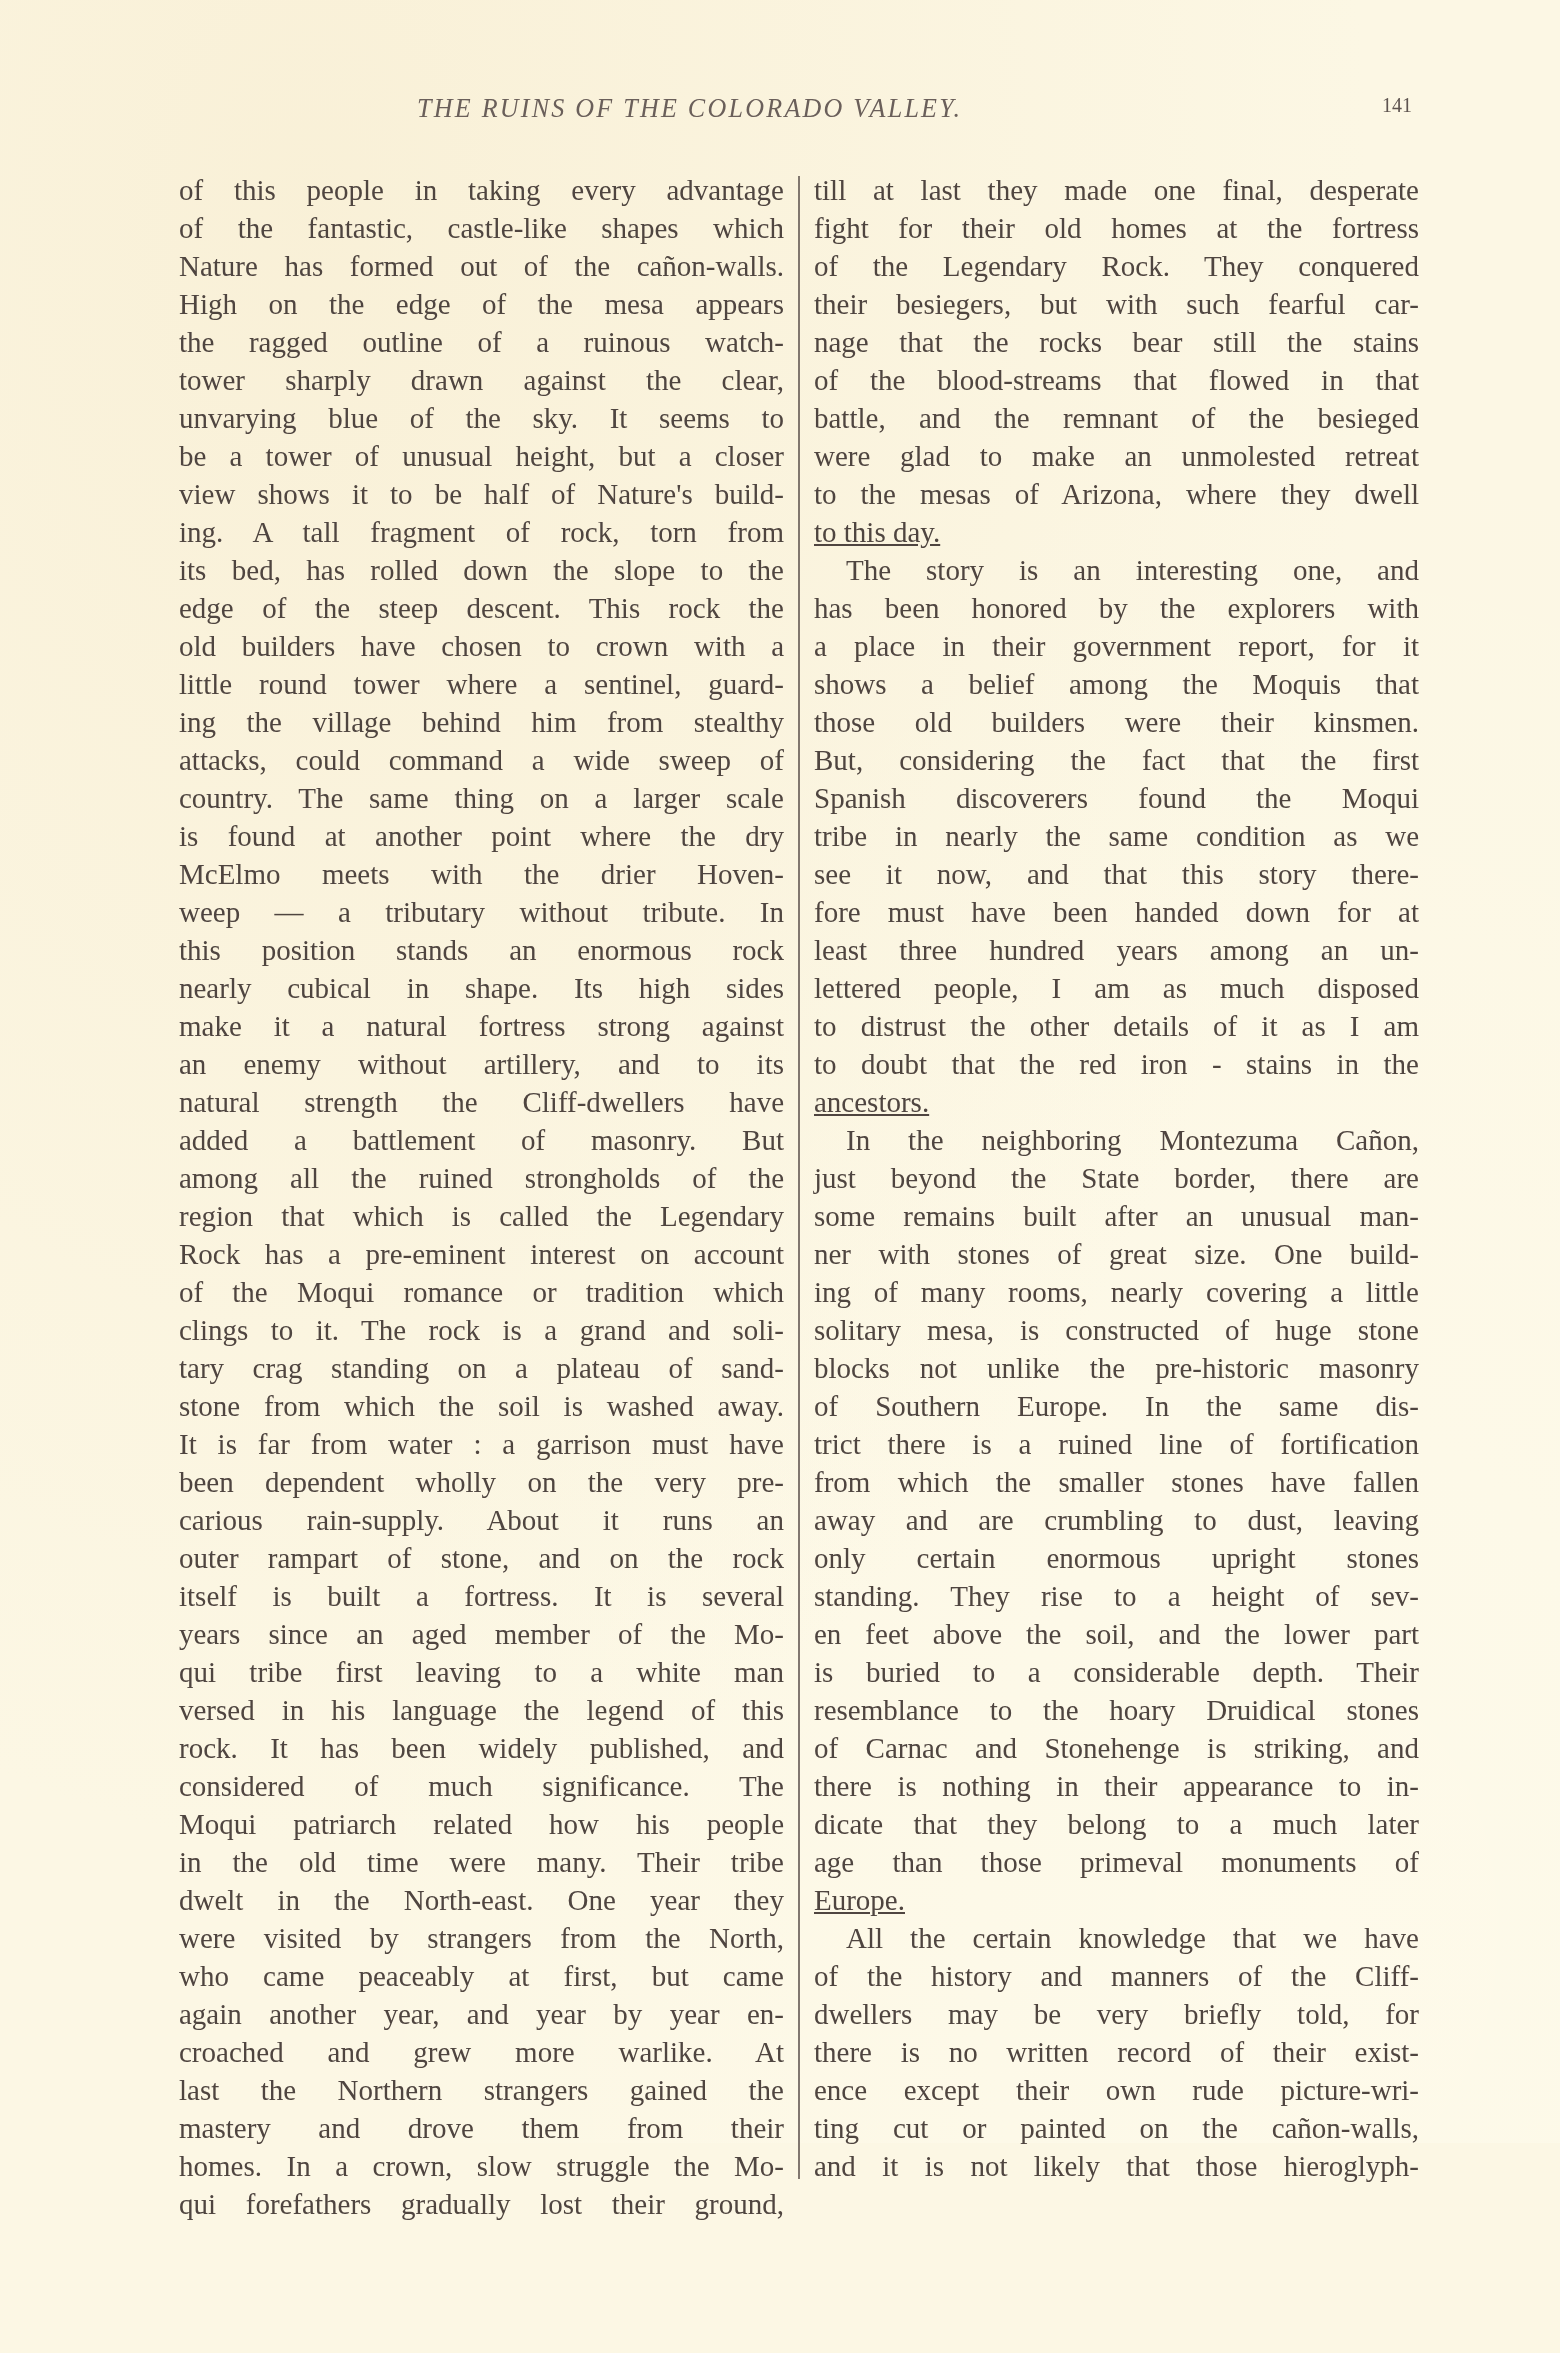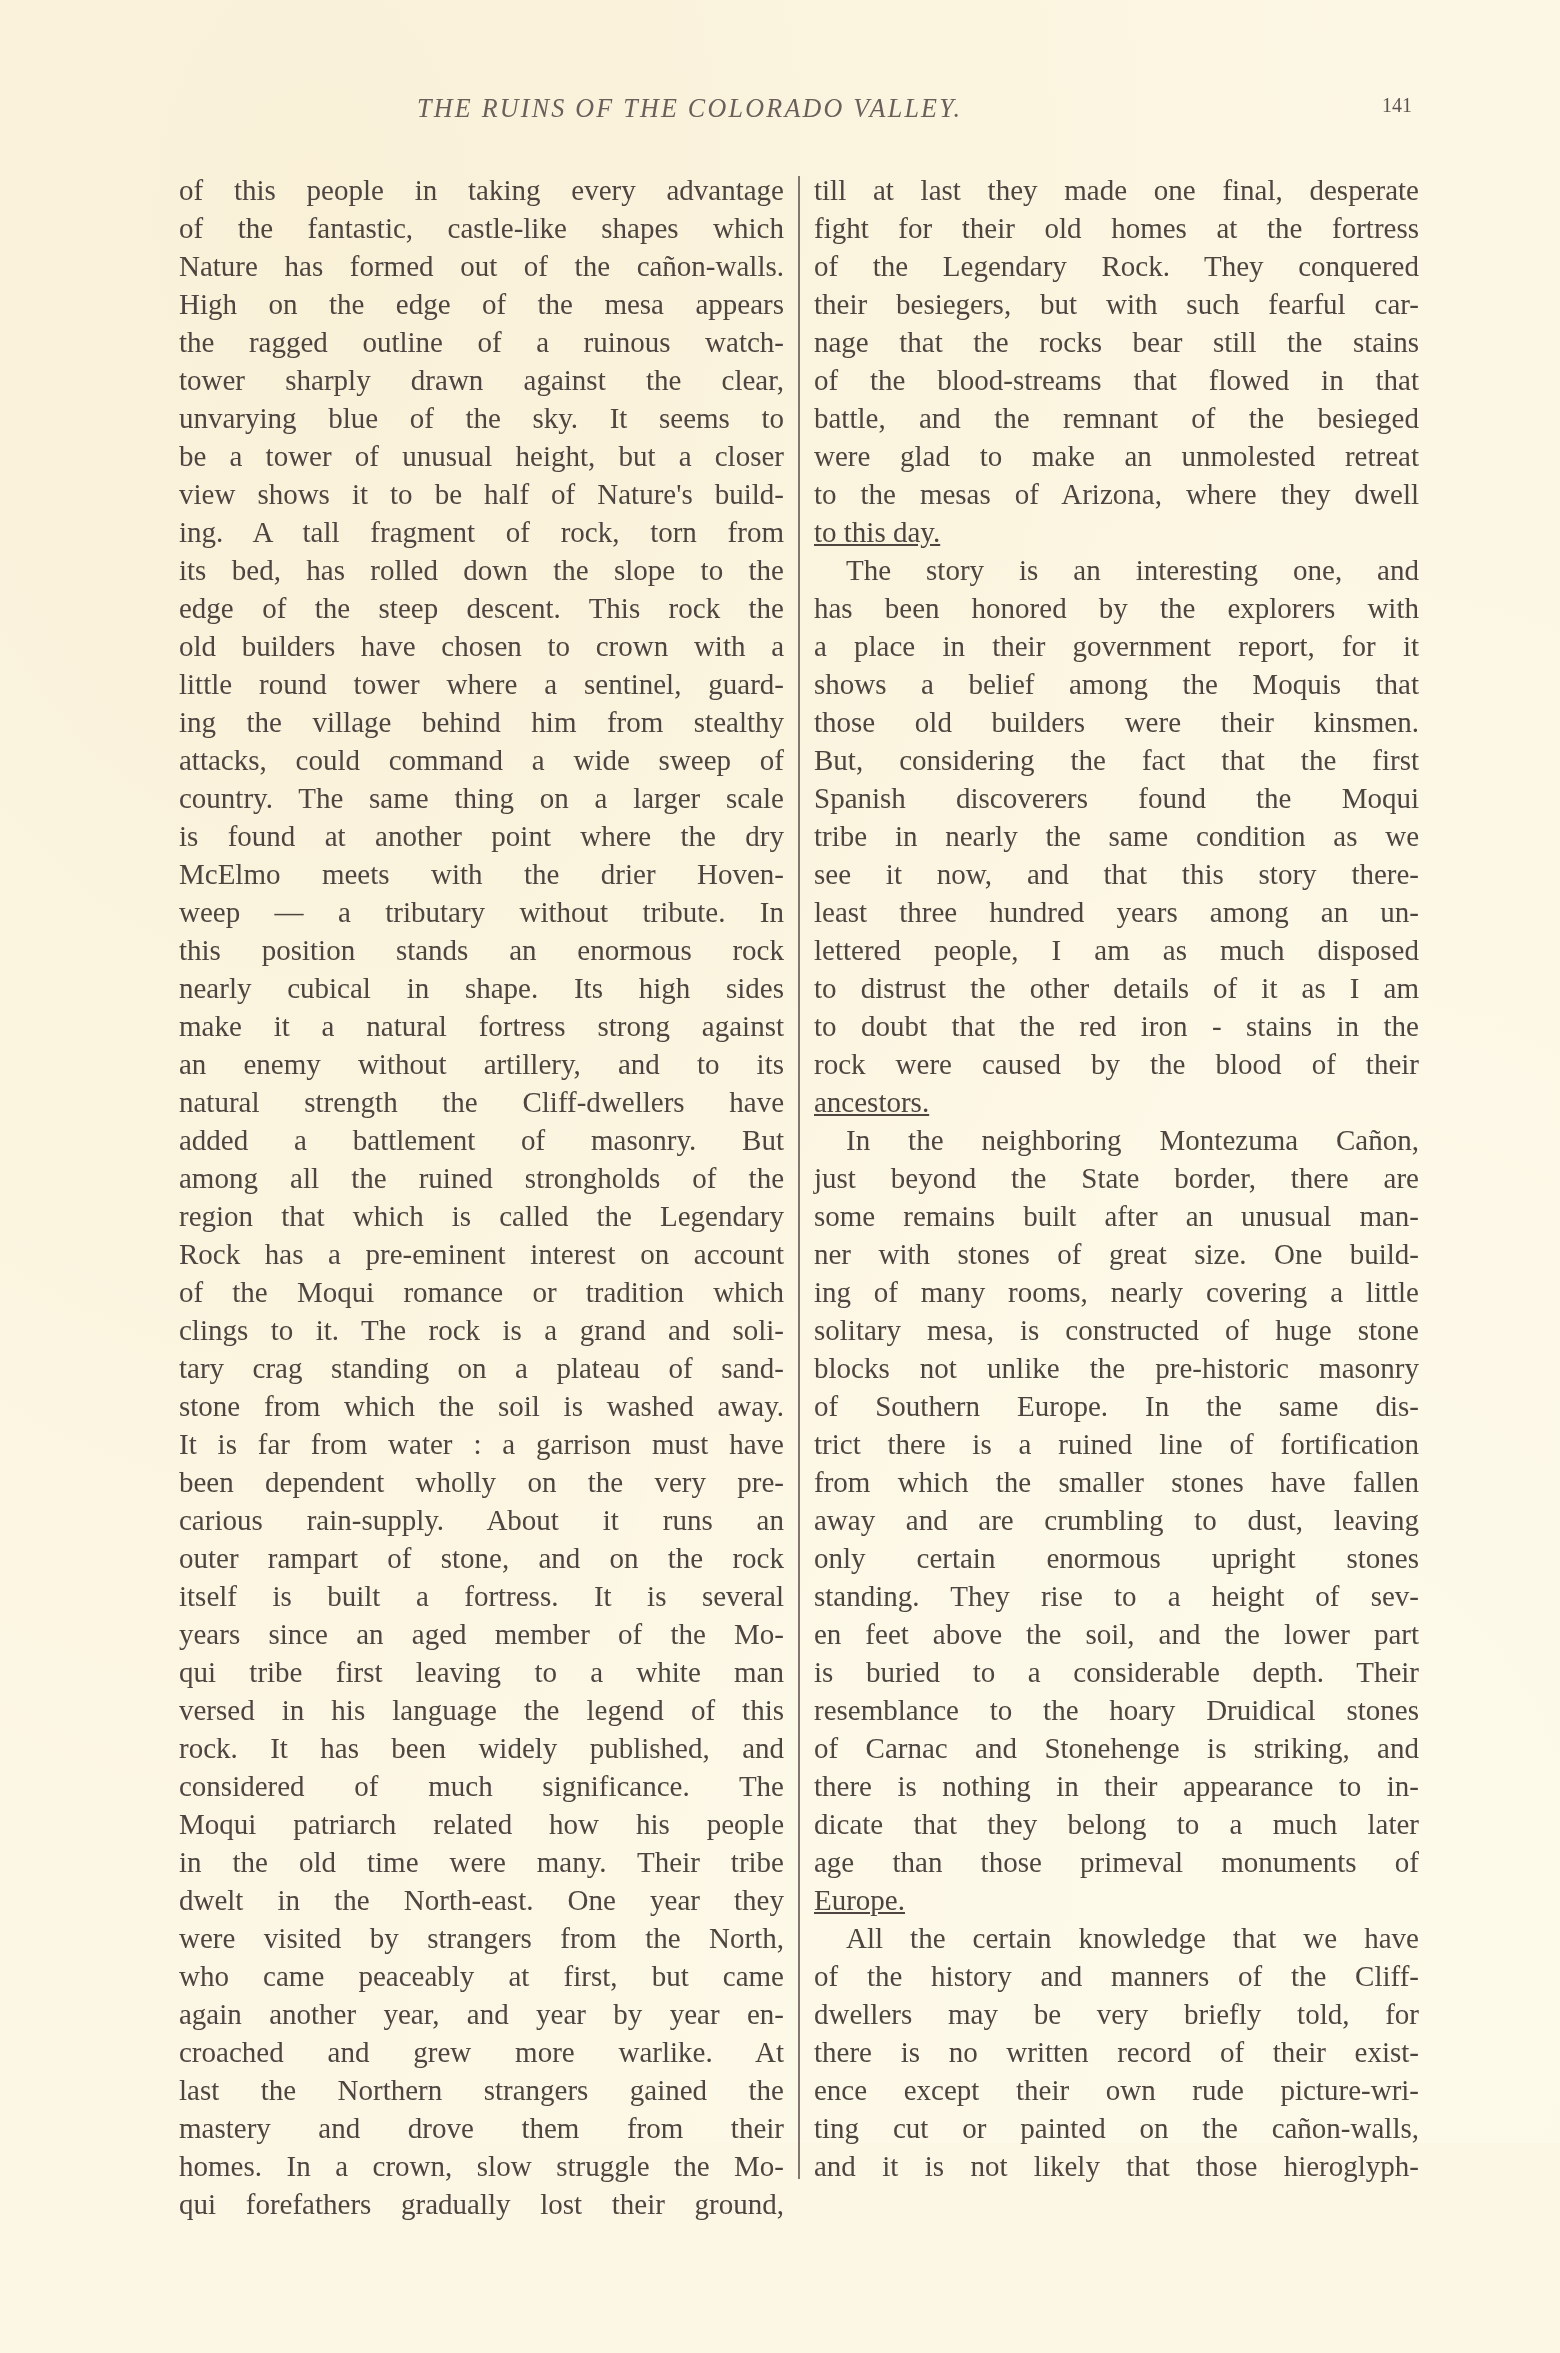--- a/index.html
+++ b/index.html
@@ -168,25 +168,25 @@
       <span class="line last">to this day.</span>
       <span class="line indent">The story is an interesting one, and</span>
       <span class="line">has been honored by the explorers with</span>
       <span class="line">a place in their government report, for it</span>
       <span class="line">shows a belief among the Moquis that</span>
       <span class="line">those old builders were their kinsmen.</span>
       <span class="line">But, considering the fact that the first</span>
       <span class="line">Spanish discoverers found the Moqui</span>
       <span class="line">tribe in nearly the same condition as we</span>
       <span class="line">see it now, and that this story there-</span>
+      <span class="line">fore must have been handed down for at</span>
       <span class="line">least three hundred years among an un-</span>
       <span class="line">lettered people, I am as much disposed</span>
       <span class="line">to distrust the other details of it as I am</span>
       <span class="line">to doubt that the red iron - stains in the</span>
-      <span class="line">rock were caused by the blood of their</span>
       <span class="line last">ancestors.</span>
       <span class="line indent">In the neighboring Montezuma Cañon,</span>
       <span class="line">just beyond the State border, there are</span>
       <span class="line">some remains built after an unusual man-</span>
       <span class="line">ner with stones of great size.  One build-</span>
       <span class="line">ing of many rooms, nearly covering a little</span>
       <span class="line">solitary mesa, is constructed of huge stone</span>
       <span class="line">blocks not unlike the pre-historic masonry</span>
       <span class="line">of Southern Europe.  In the same dis-</span>
       <span class="line">trict there is a ruined line of fortification</span>

